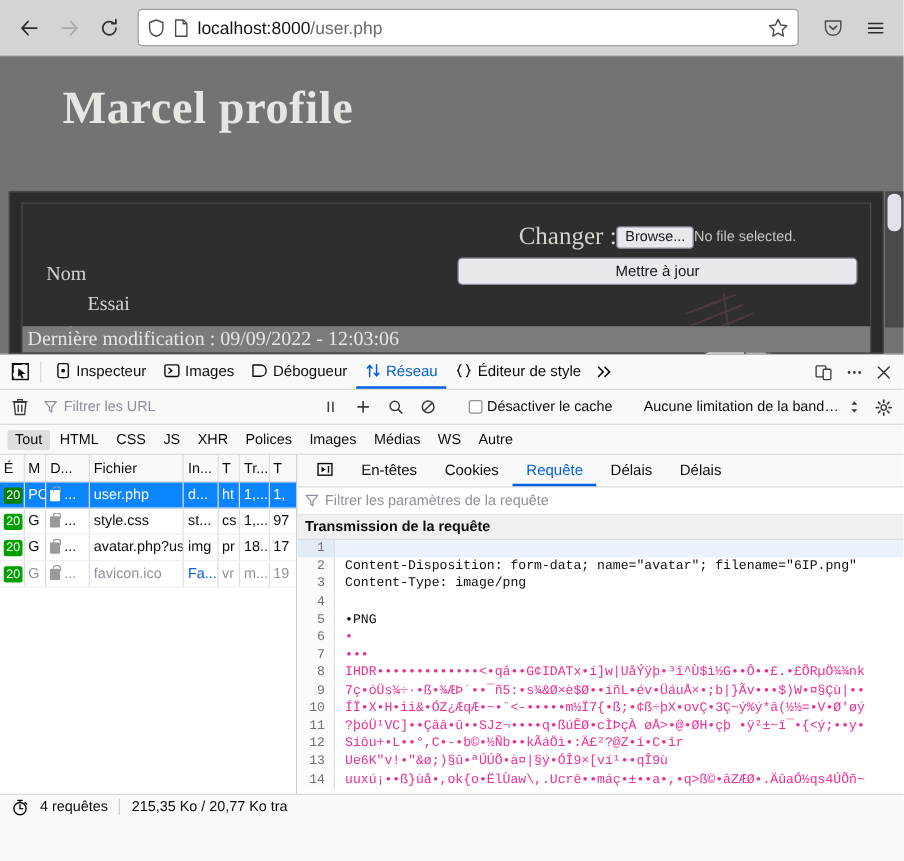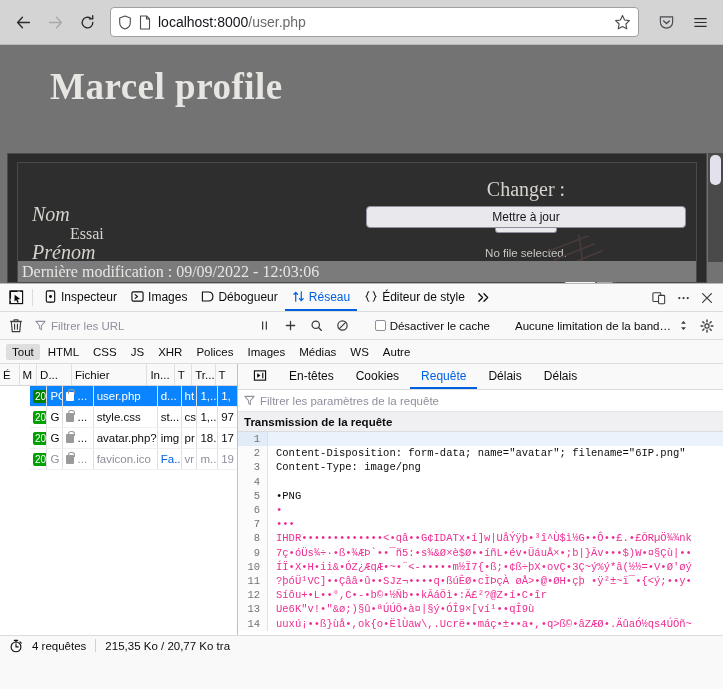--- a/index.html
+++ b/index.html
@@ -85,37 +85,35 @@
     border: 1px solid #4a4a4a;
     border-bottom: none;
   }
   #info-list {
     position: absolute;
     left: 14px; top: 26px;
     font-family: "Liberation Serif", serif;
     color: #d6d3cd;
   }
   #info-list dt {
-    font-size: 20px;
+    font-size: 16px;
     line-height: 19px;
-    margin: 0;
-    font-style: italic;
+    margin: 5px;
   }
   #info-list dd {
     font-size: 16px;
     line-height: 19px;
     margin: 0 0 0 38px;
   }
   #changer-row {
     position: absolute;
     right: 10px; top: 15px;
-    display: flex; align-items: center; gap: 14px;
+    display: flex; align-items: center; gap: 0;
     width: 320px;
     justify-content: center;
-    flex-direction: column;
   }
   #changer-label {
     font-family: "Liberation Serif", serif;
     font-size: 20px;
     color: #d6d3cd;
   }
   .file-btn {
     background: #e9e9ed;
     border: 1px solid #8f8f9d;
     border-radius: 3px;
@@ -306,21 +304,20 @@
   .c-in { width: 28px; }
   .c-ty { width: 18px; }
   .c-tr { width: 24px; }
   .c-sz { width: 22px; border-right: none !important; }
   .req-row {
     display: flex;
     height: 21px;
     font-size: 11.5px;
     align-items: center;
     border-bottom: 1px solid #f0f0f2;
-    margin-left: 30px;
   }
   .req-row.sel { background: #0a84ff; color: #fff; }
   .req-row.sel .badge { background: #008000; color: #fff; }
   .req-row.sel .lock { background: #fff; }
   .req-row.dim { color: #8f8f9d; }
   .badge {
     background: #00a000; color: #fff;
     font-size: 10px; padding: 1px 2px; border-radius: 2px;
     line-height: 1.1;
   }

